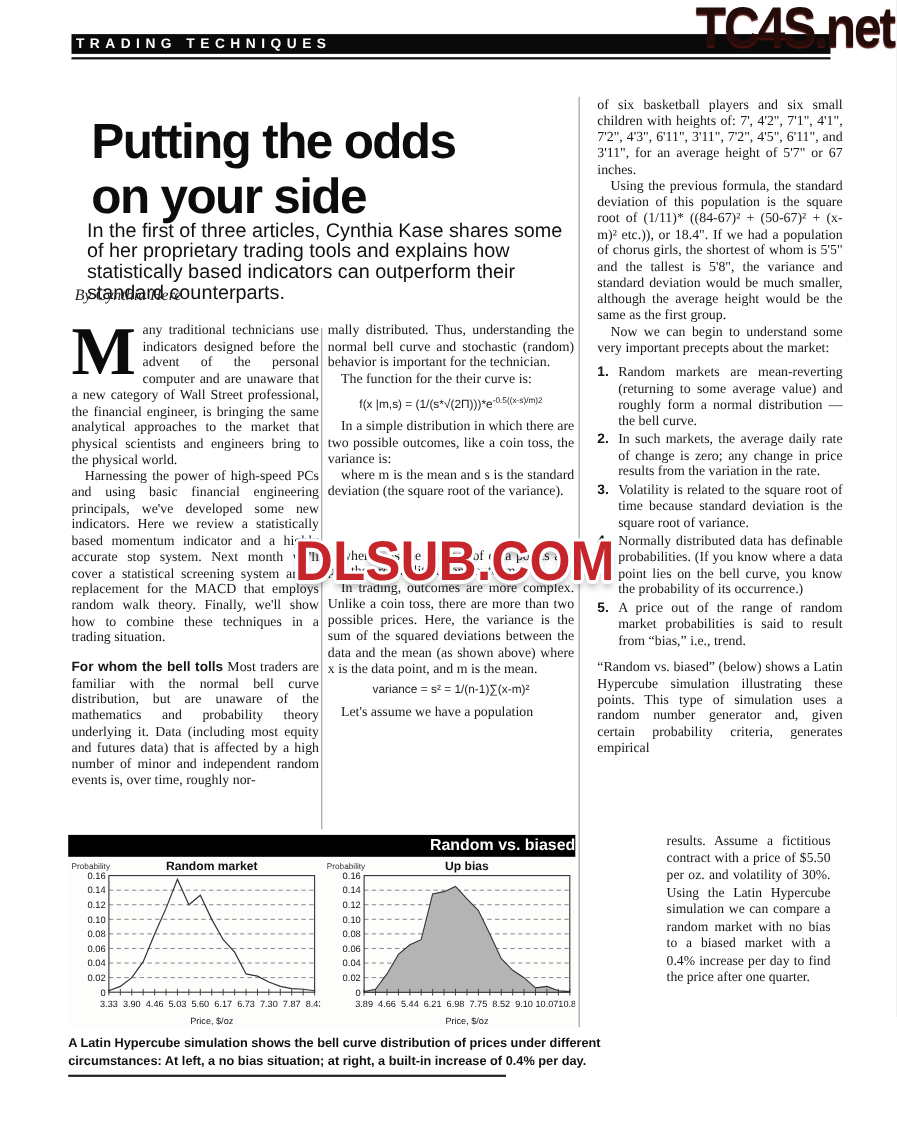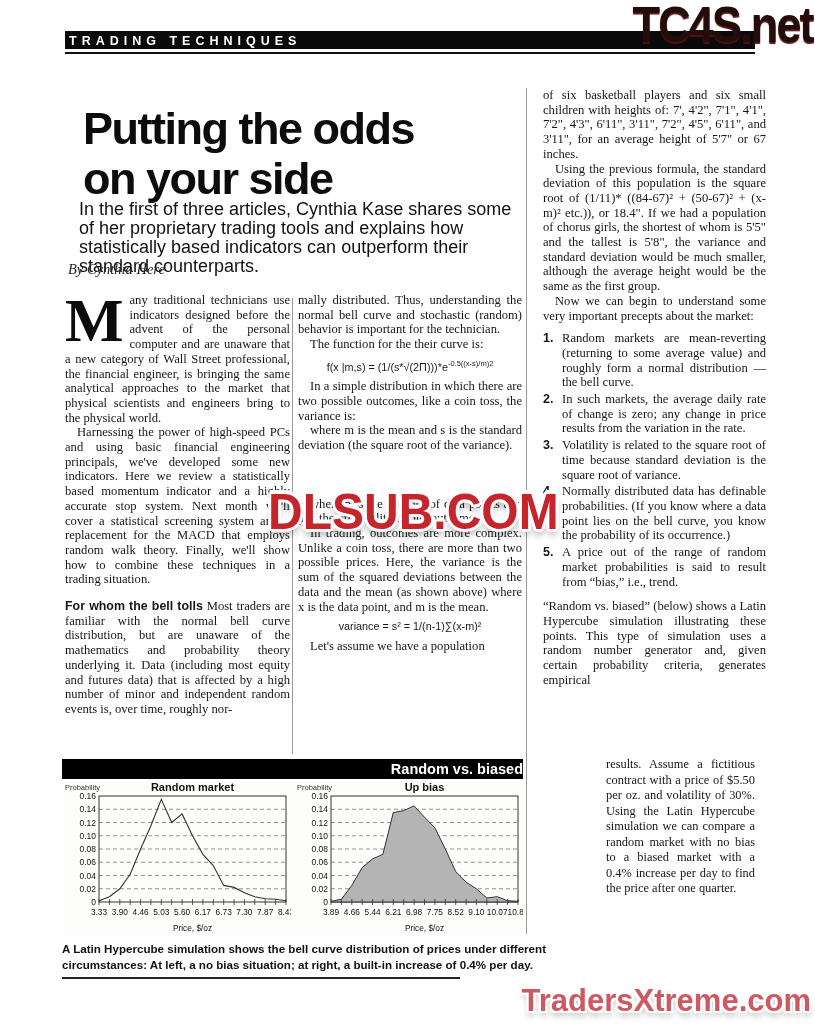--- a/index.html
+++ b/index.html
@@ -226,15 +226,14 @@
           <text x="203.2" y="134" font-size="8.3" text-anchor="middle" font-family="Liberation Sans, sans-serif" fill="#111">10.07</text>
           <text x="224.0" y="134" font-size="8.3" text-anchor="middle" font-family="Liberation Sans, sans-serif" fill="#111">10.84</text>
           <text x="130.5" y="150" font-size="8.3" text-anchor="middle" font-family="Liberation Sans, sans-serif" fill="#111">Price, $/oz</text>
         </svg>
     </div>
   </div>
   <div class="fig-caption">A Latin Hypercube simulation shows the bell curve distribution of prices under different circumstances: At left, a no bias situation; at right, a built-in increase of 0.4% per day.</div>
   <div class="caption-rule"></div>
 
   <div class="wm-mid">DLSUB.COM</div>
-  <div class="wm-bottom">TradersXtreme.com</div>
 
 </div>
 
 </body></html>

